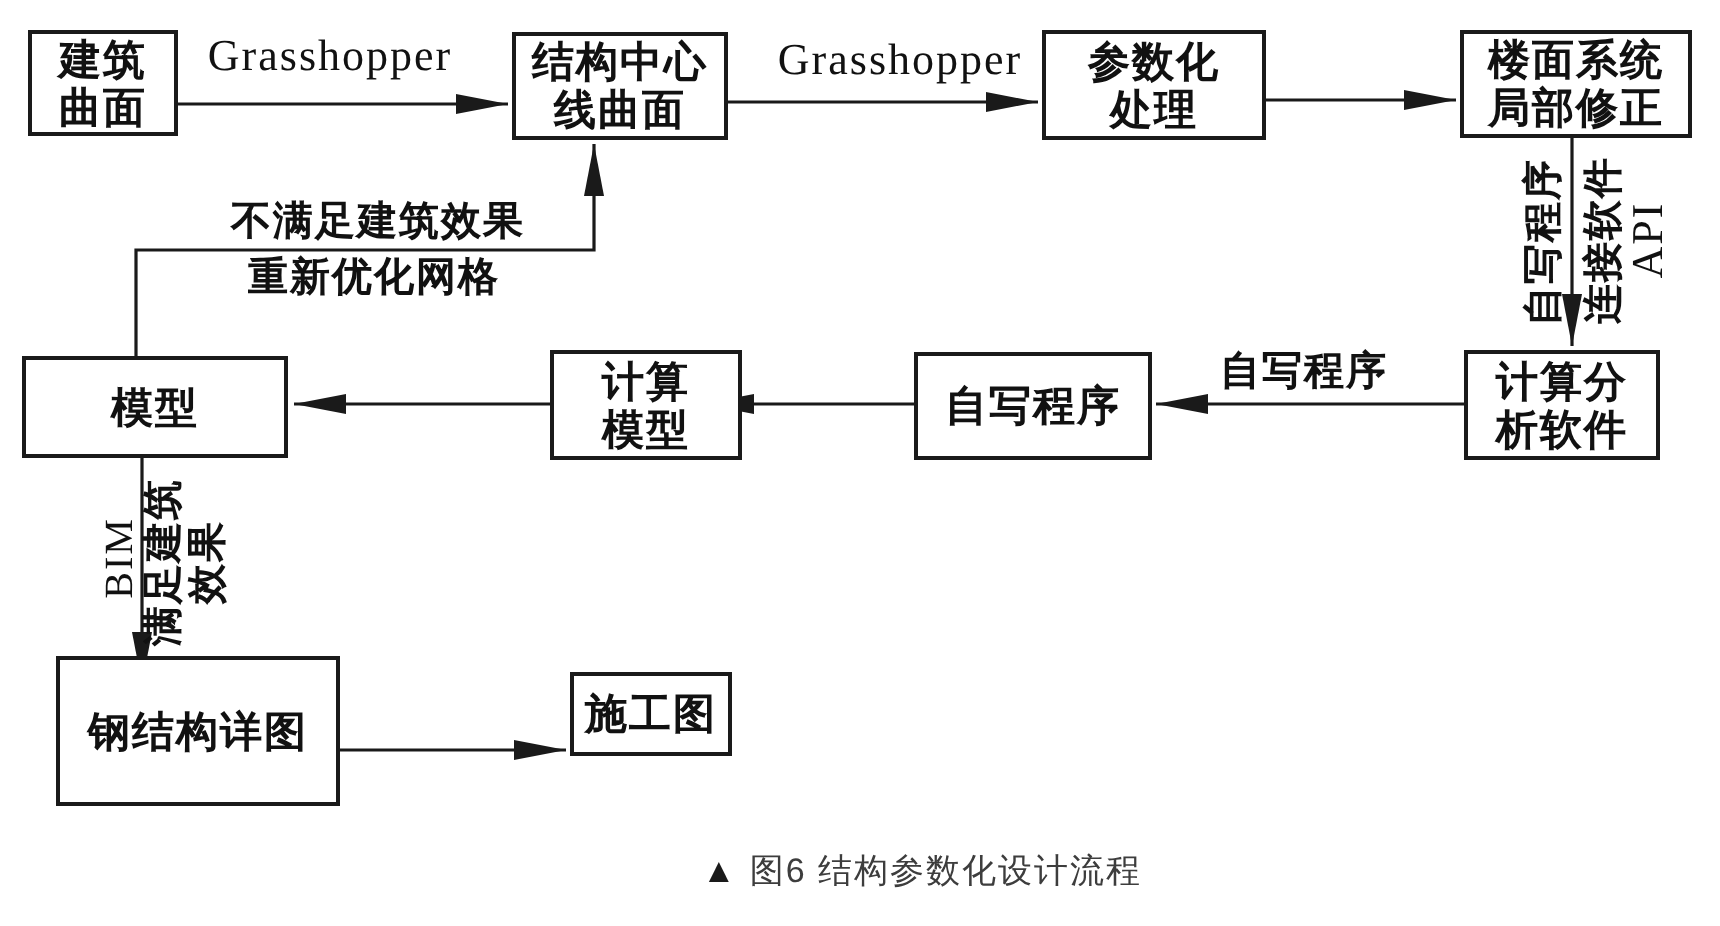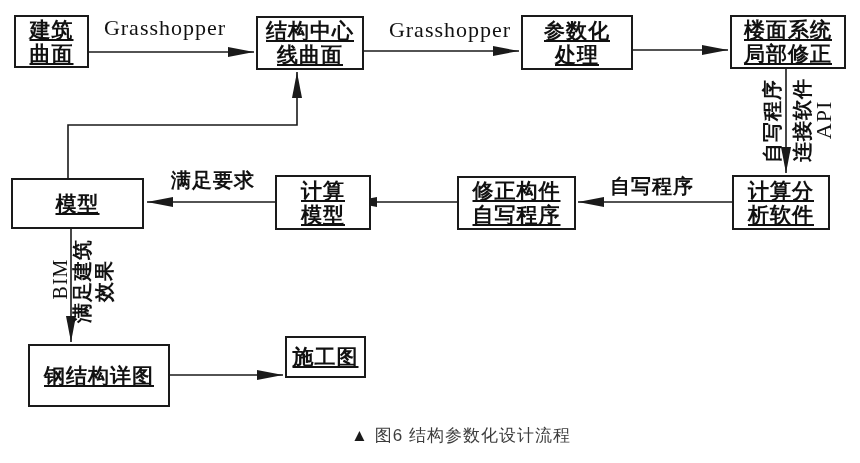--- a/index.html
+++ b/index.html
@@ -16,21 +16,20 @@
     box-sizing:border-box;
     border:2px solid #1a1a1a;
     background:#ffffff;
     display:flex;flex-direction:column;
     align-items:center;justify-content:center;
     font-weight:bold;
     font-size:21px;line-height:24px;
     color:#111111;
     letter-spacing:1px;
     text-align:center;
-    text-decoration:underline;
   }
   .node .ln{display:block;white-space:nowrap;}
   .elabel{
     position:absolute;
     transform:translate(-50%,-50%);
     white-space:nowrap;
     color:#111111;
     font-weight:bold;
     font-size:20px;line-height:22px;
     letter-spacing:1px;
@@ -100,48 +99,48 @@
     <span class="ln">楼面系统</span>
     <span class="ln">局部修正</span>
   </div>
 
   <div class="node" style="left:732px;top:175px;width:98px;height:55px">
     <span class="ln">计算分</span>
     <span class="ln">析软件</span>
   </div>
 
   <div class="node" style="left:457px;top:176px;width:119px;height:54px">
-    <span class="ln">修正构件</span>
     <span class="ln">自写程序</span>
   </div>
 
   <div class="node" style="left:275px;top:175px;width:96px;height:55px">
     <span class="ln">计算</span>
     <span class="ln">模型</span>
   </div>
 
   <div class="node" style="left:11px;top:178px;width:133px;height:51px">
     <span class="ln">模型</span>
   </div>
 
-  <div class="node" style="left:28px;top:344px;width:142px;height:63px">
+  <div class="node" style="left:28px;top:328px;width:142px;height:75px">
     <span class="ln">钢结构详图</span>
   </div>
 
   <div class="node" style="left:285px;top:336px;width:81px;height:42px">
     <span class="ln">施工图</span>
   </div>
 
   <div class="elabel latin" style="left:165px;top:28px">Grasshopper</div>
 
   <div class="elabel latin" style="left:450px;top:30px">Grasshopper</div>
 
+  <div class="elabel" style="left:189px;top:111px">不满足建筑效果</div>
 
+  <div class="elabel" style="left:187px;top:139px">重新优化网格</div>
 
-  <div class="elabel" style="left:213px;top:180px">满足要求</div>
 
   <div class="elabel" style="left:652px;top:186px">自写程序</div>
 
   <div class="elabel rot" style="left:772px;top:121px">自写程序</div>
 
   <div class="elabel rot" style="left:813px;top:120px">
     <span class="ln">连接软件</span>
     <span class="ln latin">API</span>
   </div>
 

